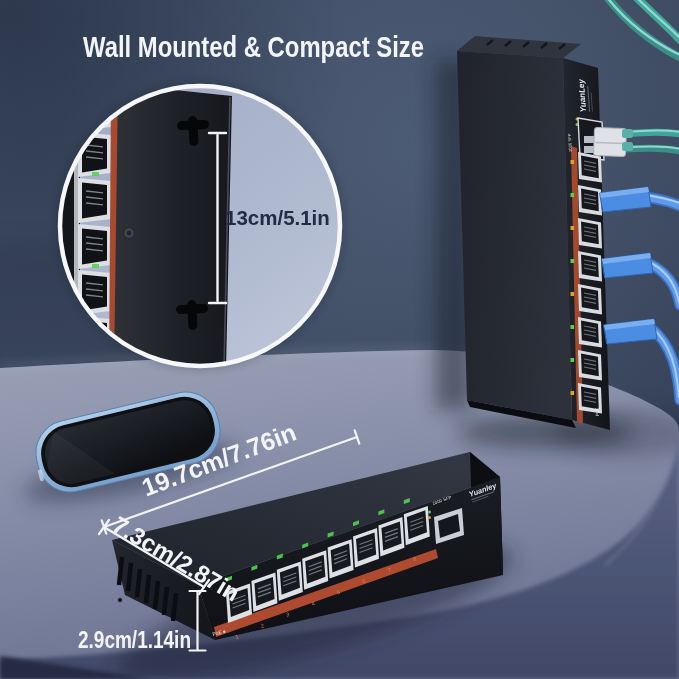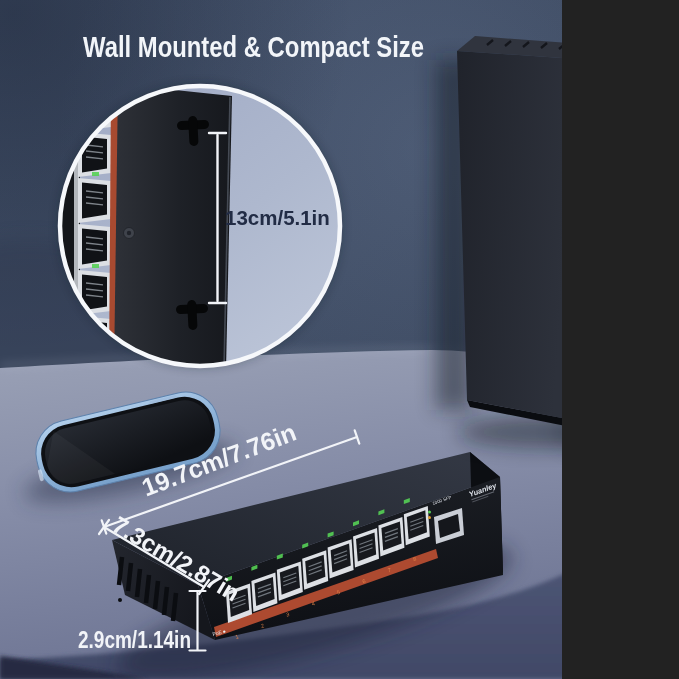--- a/index.html
+++ b/index.html
@@ -1,16 +1,16 @@
 <!DOCTYPE html>
 <html><head>
 <meta charset="utf-8">
 <style>
   html,body{margin:0;padding:0;background:#222;}
-  .stage{width:562px;height:679px;position:relative;overflow:hidden;
+  .stage{width:679px;height:679px;position:relative;overflow:hidden;
          font-family:"Liberation Sans", sans-serif;}
   svg{display:block}
   text{font-family:"Liberation Sans", sans-serif;}
 </style>
 </head>
 <body>
 
 <div class="stage">
 <svg width="679" height="679" viewBox="0 0 679 679">
   <defs>

